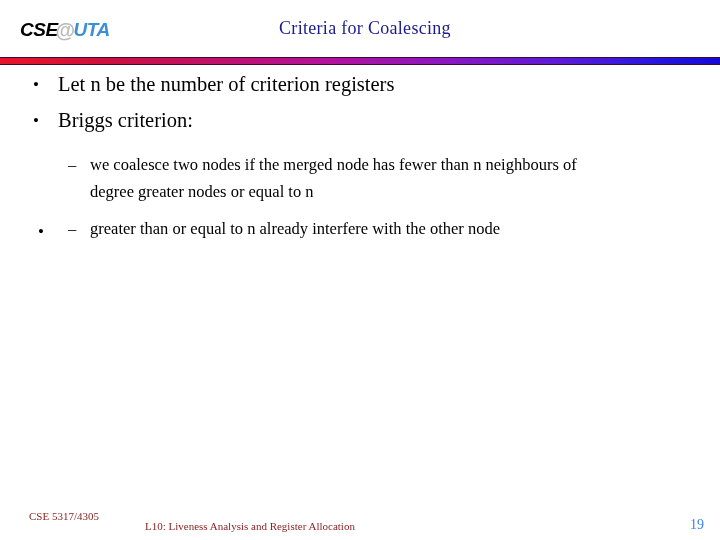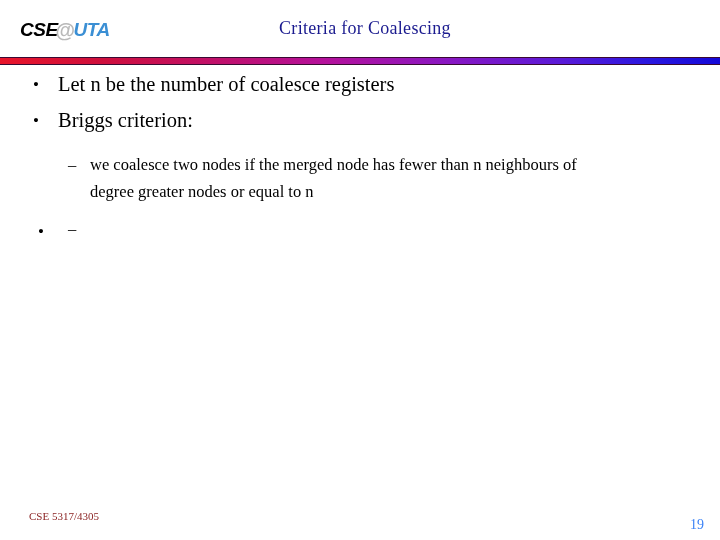--- a/index.html
+++ b/index.html
@@ -183,21 +183,21 @@
   </div>
 
   <div class="slide-title">Criteria for Coalescing</div>
 
   <div class="rule"></div>
 
   <div class="body">
 
     <div class="lvl1">
       <span class="dot">•</span>
-      <span>Let n be the number of coalesce registers</span>
+      <span>Let n be the number of criterion registers</span>
     </div>
 
     <div class="lvl1">
       <span class="dot">•</span>
       <span>Briggs criterion:</span>
     </div>
 
     <div class="spacer-briggs"></div>
 
     <div class="lvl2">
@@ -208,19 +208,23 @@
       <span class="l2text">degree greater nodes or equal to n</span>
     </div>
 
     <div class="lvl1 george">
       <span class="dot">•</span>
     </div>
 
     <div class="lvl2">
       <span class="dash">–</span>
     </div>
+    <div class="lvl2">
+      <span class="l2text">greater than or equal to n already interfere with the other node</span>
+    </div>
 
   </div>
 
   <div class="footer-left">CSE 5317/4305</div>
+  <div class="footer-center">L10: Liveness Analysis and Register Allocation</div>
   <div class="footer-page">19</div>
 
 </div>
 
 </body></html>

